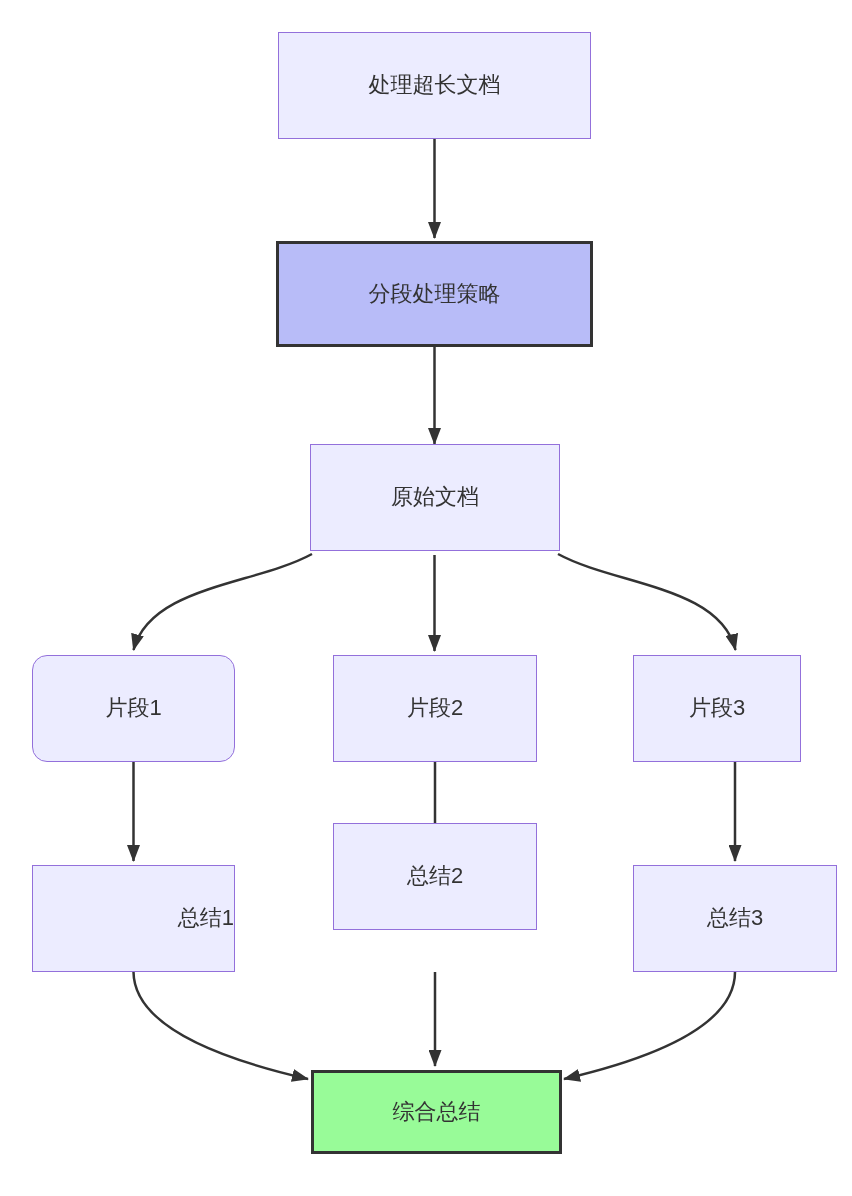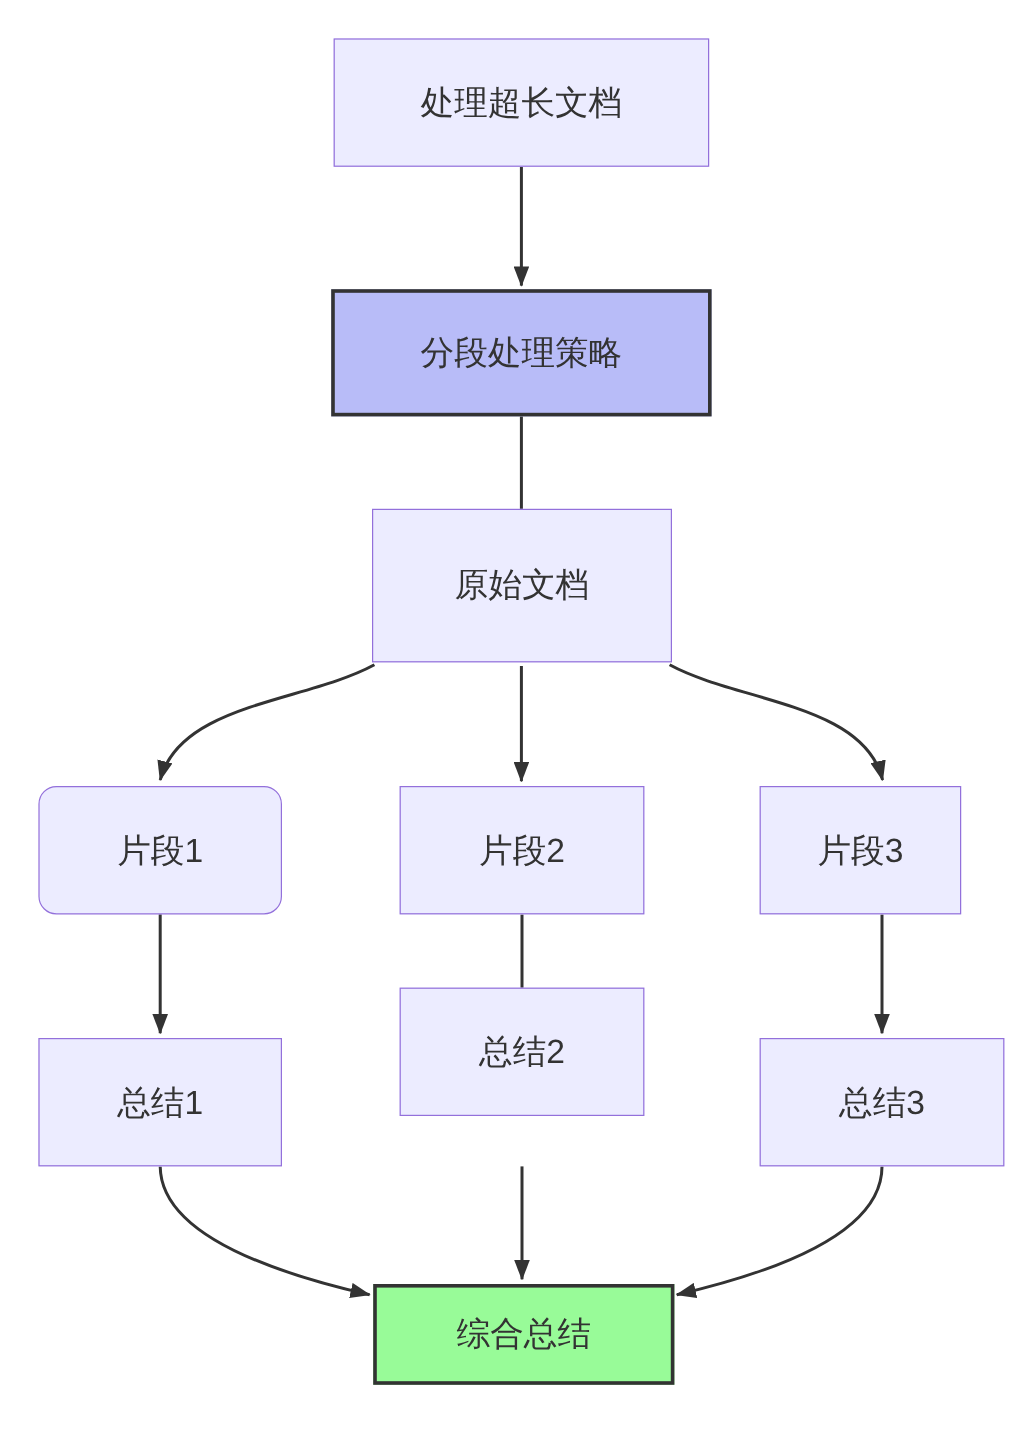--- a/index.html
+++ b/index.html
@@ -31,21 +31,21 @@
   .arrowhead {
     fill: var(--edge-color, #333333);
     stroke: none;
   }
   .node {
     position: absolute;
     box-sizing: border-box;
     display: flex;
     align-items: center;
     justify-content: center;
-    font-size: 28px;
+    font-size: 22px;
     line-height: 1.2;
     color: var(--text-color, #333333);
     background: var(--node-fill, #ececff);
     border: 1.5px solid var(--node-border, #9370db);
     text-align: center;
     white-space: nowrap;
   }
   .node--strategy {
     background: var(--strategy-fill, #b8bcf8);
     border: 3px solid var(--emphasis-border, #333333);
@@ -81,37 +81,37 @@
   </svg>
 
   <div class="node" style="left:278px; top:32px; width:313px; height:107px;">
     <span>处理超长文档</span>
   </div>
 
   <div class="node node--strategy" style="left:276px; top:241px; width:317px; height:106px;">
     <span>分段处理策略</span>
   </div>
 
-  <div class="node" style="left:310px; top:424px; width:250px; height:128px;">
+  <div class="node" style="left:310px; top:444px; width:250px; height:107px;">
     <span>原始文档</span>
   </div>
 
   <div class="node" style="left:32px; top:655px; width:203px; height:107px;border-radius:15px;">
     <span>片段1</span>
   </div>
 
   <div class="node" style="left:333px; top:655px; width:204px; height:107px;">
     <span>片段2</span>
   </div>
 
   <div class="node" style="left:633px; top:655px; width:168px; height:107px;">
     <span>片段3</span>
   </div>
 
-  <div class="node" style="left:32px; top:865px; width:203px; height:107px;">
+  <div class="node" style="left:32px; top:865px; width:203px; height:107px;justify-content:flex-end;">
     <span>总结1</span>
   </div>
 
   <div class="node" style="left:333px; top:823px; width:204px; height:107px;">
     <span>总结2</span>
   </div>
 
   <div class="node" style="left:633px; top:865px; width:204px; height:107px;text-align:right;">
     <span>总结3</span>
   </div>

